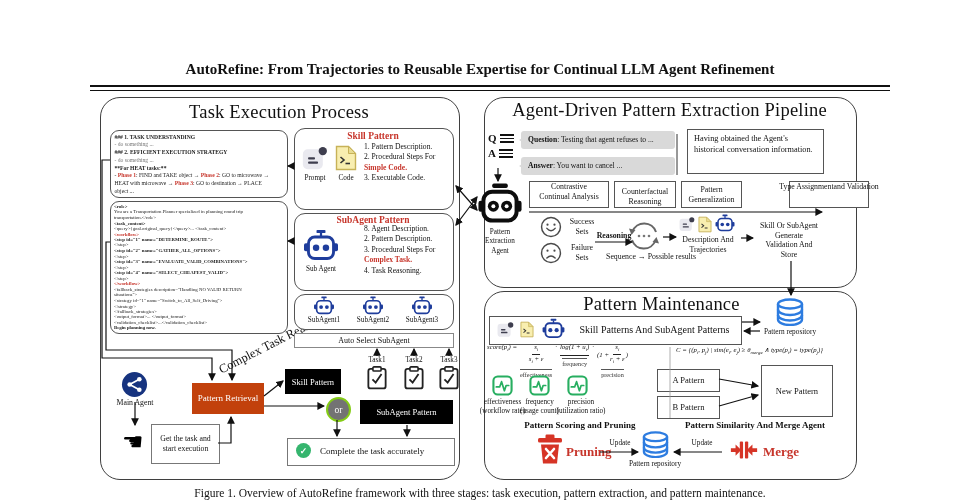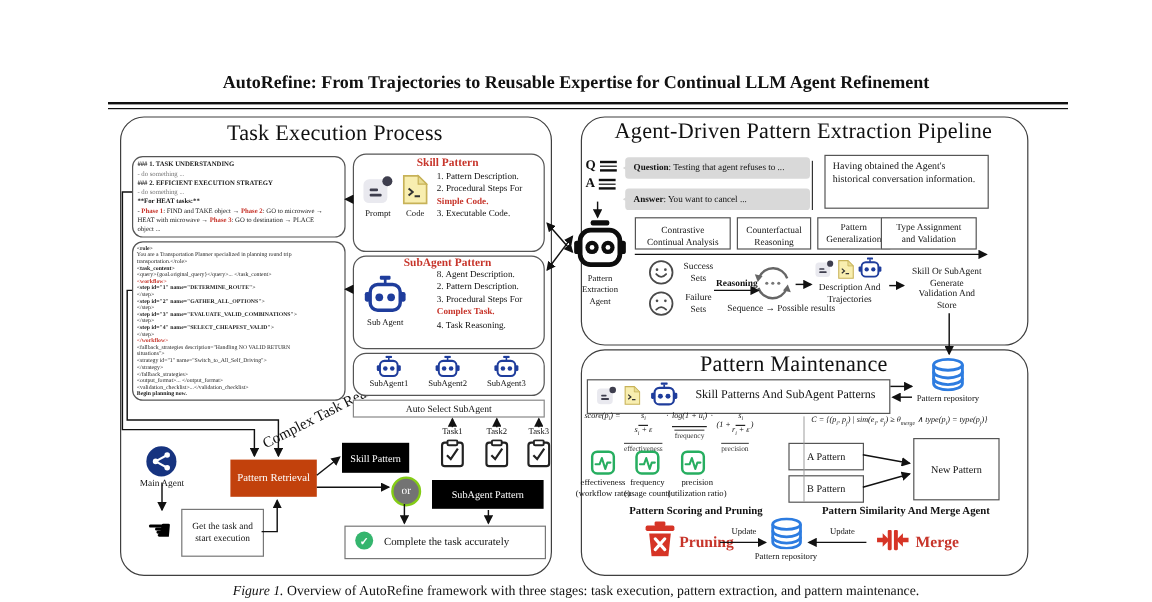--- a/index.html
+++ b/index.html
@@ -13,21 +13,21 @@
   .rbox{border:1.1px solid #555;border-radius:11px;background:#fff}
   .blackbox{background:#000;color:#fff;display:flex;align-items:center;justify-content:center;font-size:8.5px}
   .codebox{border:1.1px solid #555;border-radius:9px;overflow:hidden;background:#fff}
   .codein{transform-origin:0 0;color:#222;padding:3px 5px}
   .n1 .codein{font-size:8px;line-height:11px;transform:scale(.7);width:247px}
   .n2 .codein{font-size:8px;line-height:9.2px;transform:scale(.6);width:290px}
   .cline{white-space:nowrap}
   .b{font-weight:bold}
   .r{color:#c7352b;font-weight:bold}
   .g{color:#777}
-  .i{font-style:italic}
+  .i{}
   .sub{vertical-align:sub;font-size:.72em}
   .small{font-size:7.8px;line-height:9.9px}
   .tiny{font-size:7.2px;line-height:8.6px}
   .patlist{font-size:7.6px;line-height:10.4px}
   .redtitle{color:#c7352b;font-weight:bold;font-size:9.5px}
   .bubble{background:#d9d9d9;border-radius:3px;font-size:7.6px;line-height:18px;padding:0 7px;white-space:nowrap}
   .bubble:before{content:"";position:absolute;left:-5px;top:6px;border:3px solid transparent;border-right:5px solid #d9d9d9}
   .qa-row{display:flex;align-items:center}
   .qa-letter{font-weight:bold;font-size:11px;line-height:11px}
   .qa-lines{display:inline-flex;flex-direction:column;gap:2px;margin-left:3px}
@@ -300,33 +300,33 @@
 
 <svg class="abs" style="left:477px;top:183px;color:#0d0d0d" width="46" height="42">
     <use href="#robot2"></use>
   </svg>
 <div class="abs c tiny" style="left:475px;top:228px;width:50px;line-height:9.3px">
     <div class="cline"><span>Pattern</span></div>
     <div class="cline"><span>Extraction</span></div>
     <div class="cline"><span>Agent</span></div>
   </div>
 
-<div class="abs box c small" style="left:529px;top:181px;width:78px;height:25px;display:flex;flex-direction:column;justify-content:flex-end">
+<div class="abs box c small" style="left:529px;top:181px;width:78px;height:25px;display:flex;flex-direction:column;justify-content:flex-start">
     <div class="cline"><span>Contrastive</span></div>
     <div class="cline"><span>Continual Analysis</span></div>
   </div>
 <div class="abs box c small" style="left:614px;top:181px;width:60px;height:25px;display:flex;flex-direction:column;justify-content:flex-end">
     <div class="cline"><span>Counterfactual</span></div>
     <div class="cline"><span>Reasoning</span></div>
   </div>
 <div class="abs box c small" style="left:681px;top:181px;width:59px;height:25px;display:flex;flex-direction:column;justify-content:center">
     <div class="cline"><span>Pattern</span></div>
     <div class="cline"><span>Generalization</span></div>
   </div>
-<div class="abs box c small" style="left:734px;top:181px;width:78px;height:25px;display:flex;flex-direction:column;justify-content:center">
+<div class="abs box c small" style="left:789px;top:181px;width:78px;height:25px;display:flex;flex-direction:row;justify-content:center">
     <div class="cline"><span>Type Assignment</span></div>
     <div class="cline"><span>and Validation</span></div>
   </div>
 
 <svg class="abs" style="left:540px;top:216px" width="22" height="22">
     <use href="#smile"></use>
   </svg>
 <div class="abs c small" style="left:563px;top:217px;width:38px">
     <div class="cline"><span>Success</span></div>
     <div class="cline"><span>Sets</span></div>

